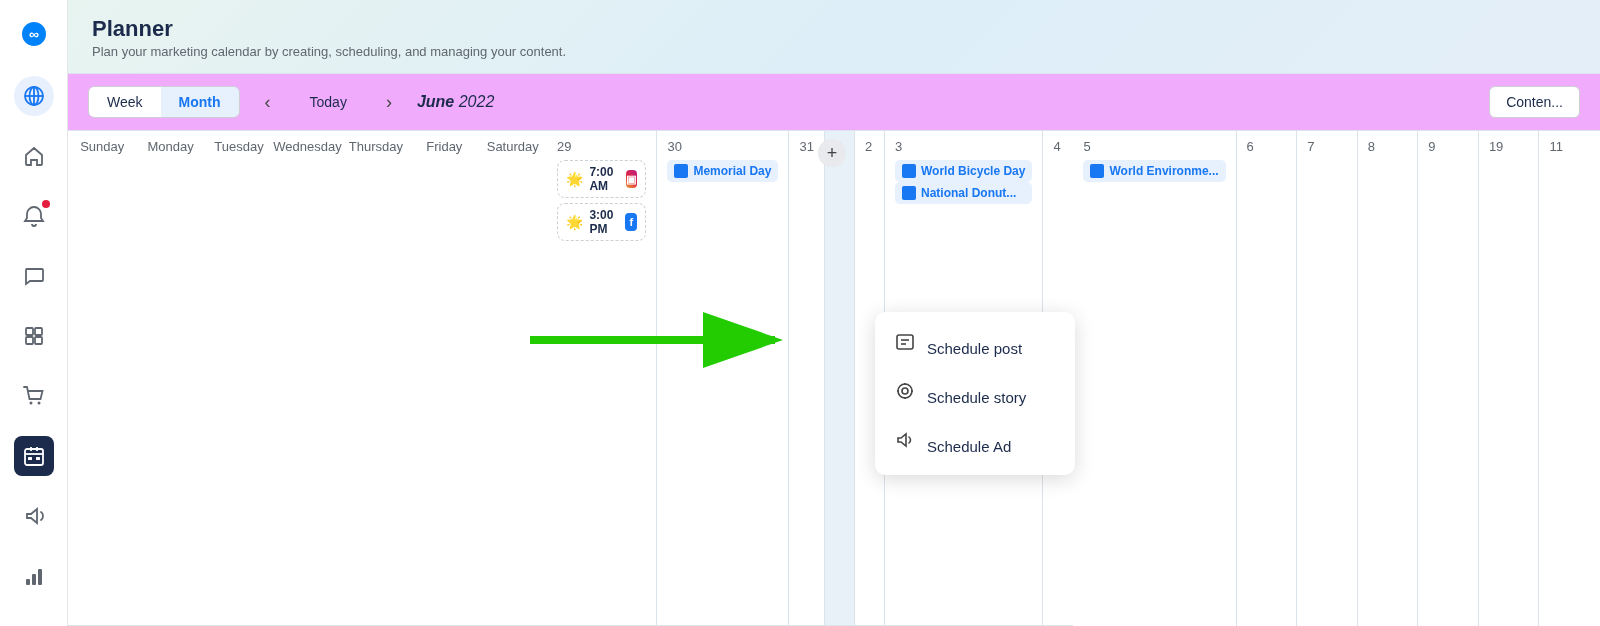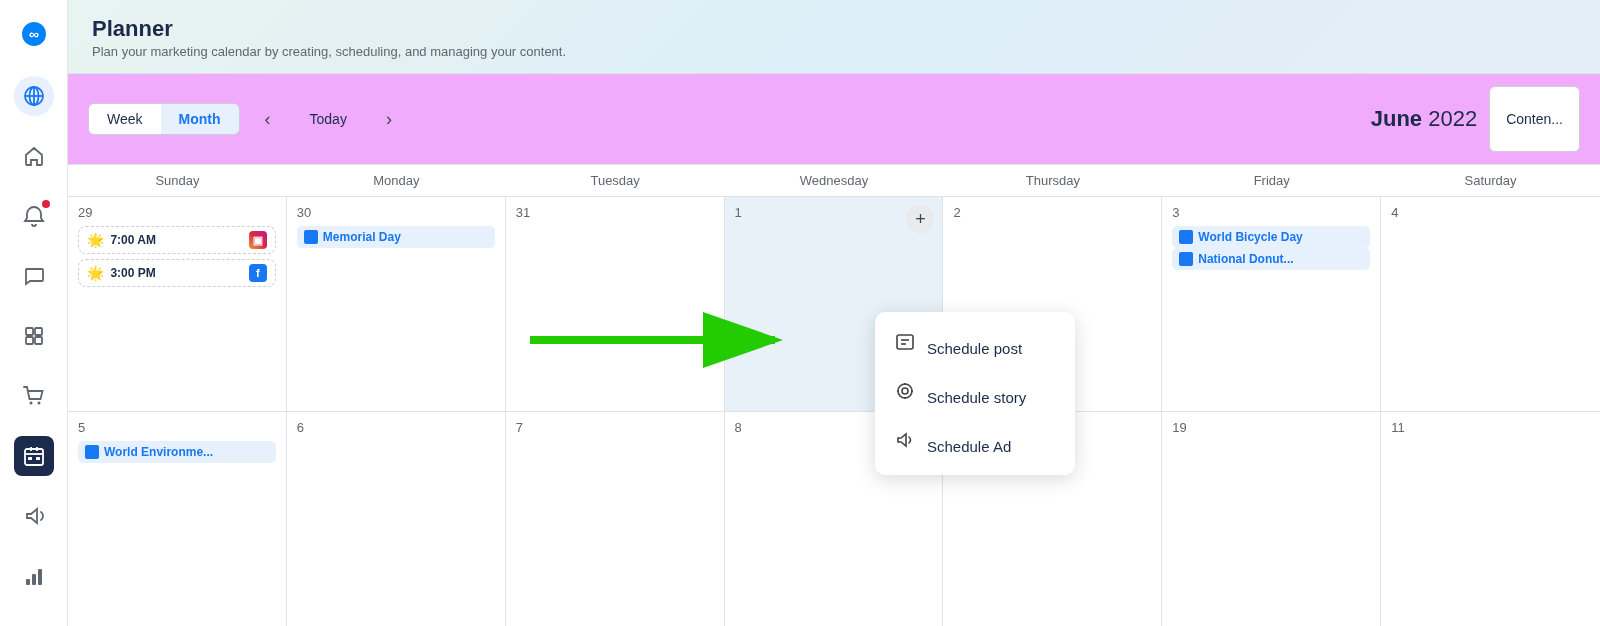--- a/index.html
+++ b/index.html
@@ -130,43 +130,44 @@
       padding: 7px 14px;
       font-size: 14px;
       background: none;
       border: none;
       cursor: pointer;
       color: #1c2b4b;
       font-weight: 500;
     }
     .month-title {
       margin-left: auto;
-      font-size: 22px;
+      font-size: 16px;
       font-weight: 700;
       color: #1c2b4b;
       flex: 1;
-      text-align: right;
+      text-align: left;
+      font-style: italic;
     }
     .month-title span { font-weight: 400; }
     .content-btn {
-      padding: 24px 16px;
+      padding: 7px 16px;
       font-size: 14px;
       background: #fff;
       border: 1px solid #ccd0d5;
       border-radius: 6px;
       cursor: pointer;
       color: #1c2b4b;
       margin-left: auto;
     }
 
     
     .cal-grid {
       flex: 1;
       display: flex;
-      flex-direction: column;
+      flex-direction: row;
       overflow: hidden;
     }
     .day-headers {
       display: grid;
       grid-template-columns: repeat(7, 1fr);
       border-bottom: 1px solid #dde3ea;
     }
     .day-header {
       text-align: center;
       padding: 8px 0;

